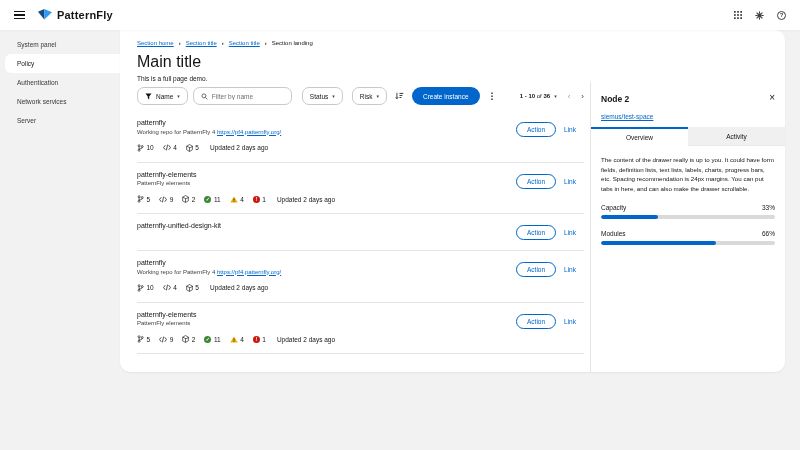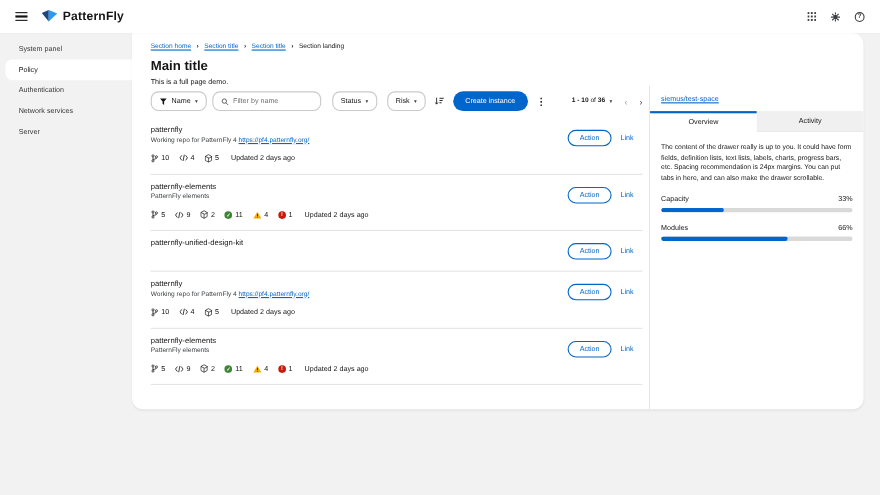--- a/index.html
+++ b/index.html
@@ -26,21 +26,21 @@
     padding: 0 12px; margin-left: 5px; border-radius: 6px 0 0 6px; cursor: pointer; }
   .nav-item.selected { background: #fff; color: #151515; }
   
   .card { position: absolute; left: 120px; top: 30px; width: 665px; height: 342px; background: #fff;
     border-radius: 0 10px 10px 10px; box-shadow: 0 1px 2px rgba(0,0,0,.06); display: flex; flex-direction: column; }
   .page-header { padding: 10px 17px 0; }
   .breadcrumb { display: flex; align-items: center; gap: 5px; font-size: 6px; }
   .bc-link { color: #0066cc; text-decoration: underline; cursor: pointer; }
   .bc-current { color: #151515; }
   .bc-sep { color: #151515; font-size: 6px; font-weight: bold; }
-  .page-title { font-size: 12px; font-weight: bold; margin-top: 7px; }
+  .page-title { font-size: 16px; font-weight: normal; margin-top: 7px; }
   .page-subtitle { font-size: 6.5px; margin-top: 4px; }
   .body-row { flex: 1; display: flex; min-height: 0; }
   .main { flex: 1; min-width: 0; padding: 0 6px 0 17px; display: flex; flex-direction: column; }
   
   .toolbar { display: flex; align-items: center; gap: 5px; margin-top: 5px; font-size: 6.5px; }
   .ctrl { display: inline-flex; align-items: center; gap: 4px; border: 1px solid #c9c9c9; border-radius: 7px;
     height: 18px; padding: 0 7px; background: #fff; cursor: pointer; white-space: nowrap; }
   .caret { font-size: 5px; color: #454545; }
   .search-input { border: none; outline: none; width: 72px; font-size: 6.5px; font-family: "Liberation Sans", sans-serif; padding: 0; color: #151515; }
   .search-input::placeholder { color: #707070; }
@@ -472,20 +472,24 @@
     </div>
     <div class="row-actions">
       <button class="btn-outline">Action</button>
       <span class="link-btn">Link</span>
     </div>
   </div>
 </div>
     </section>
 
     <aside class="drawer">
+      <div class="drawer-head">
+        <span class="drawer-title">Node 2</span>
+        <span class="drawer-close">×</span>
+      </div>
       <span class="drawer-link">siemus/test-space</span>
       <div class="tabs">
         <div class="tab selected">Overview</div>
         <div class="tab unselected">Activity</div>
       </div>
       <div class="drawer-body">The content of the drawer really is up to you. It could have form fields, definition lists, text lists, labels, charts, progress bars, etc. Spacing recommendation is 24px margins. You can put tabs in here, and can also make the drawer scrollable.</div>
       <div class="progress-list">
   <div class="progress-item">
     <div class="progress-row">
       <span>Capacity</span>

